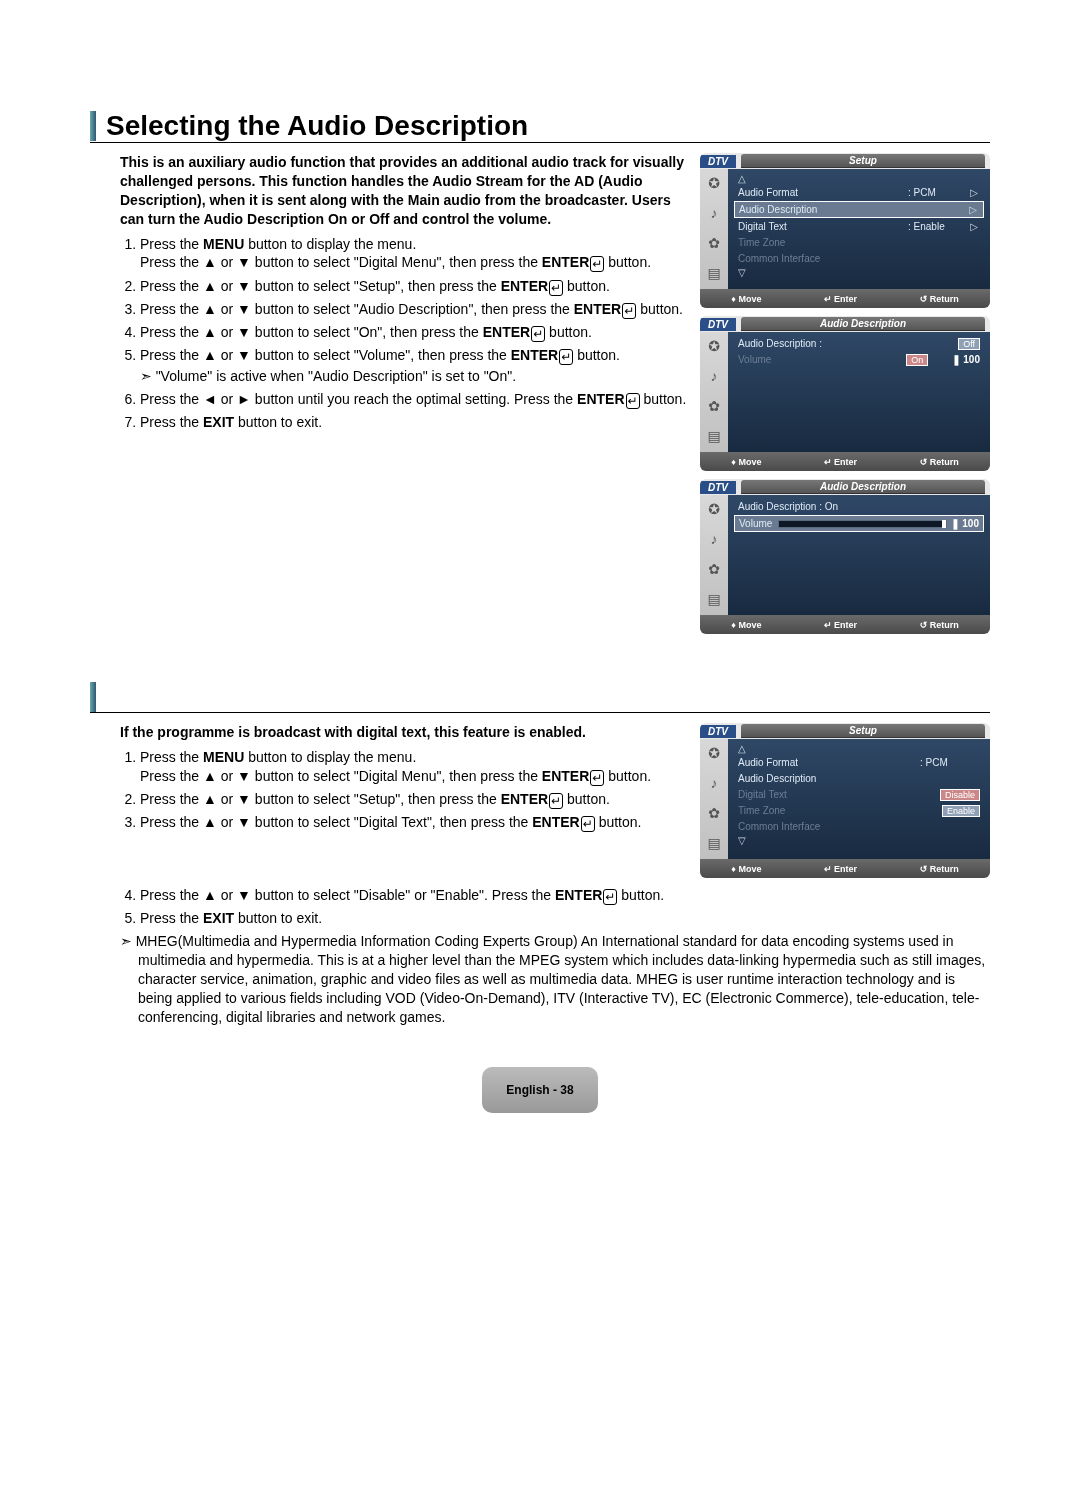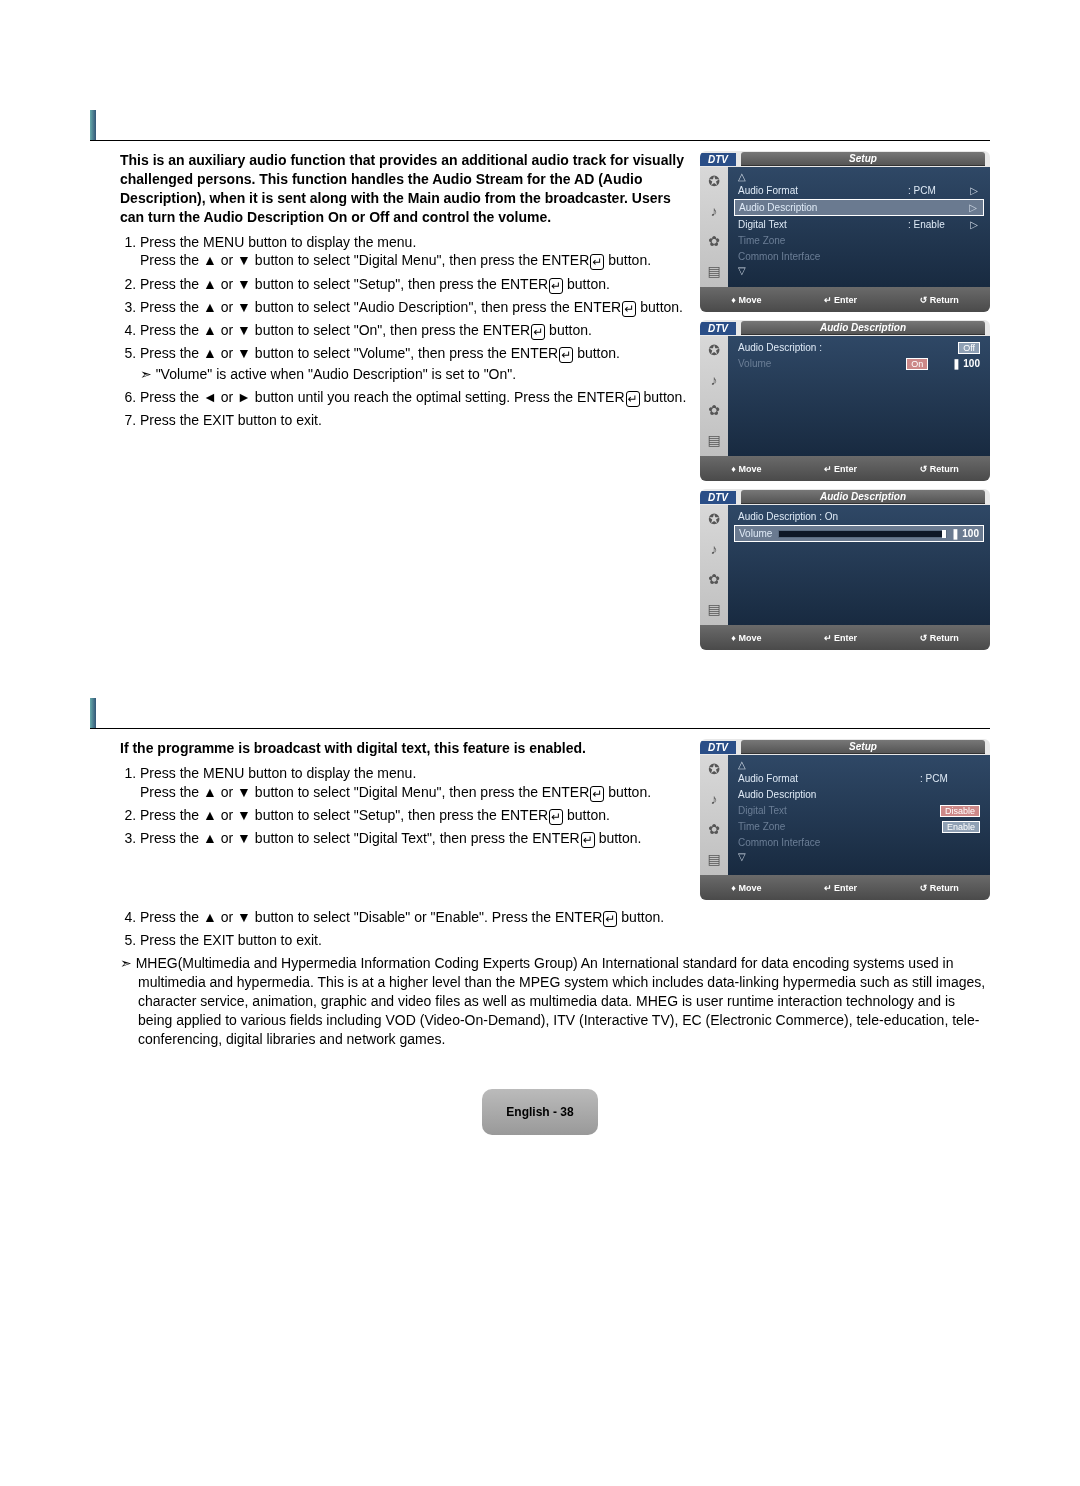--- a/index.html
+++ b/index.html
@@ -58,21 +58,21 @@
   }
   .note {
     padding-left: 18px;
     text-indent: -18px;
     margin: 2px 0 2px 0;
   }
   .note::before {
     content: "➣ ";
     font-weight: normal;
   }
-  strong { font-weight: normal; }
+  strong { font-weight: bold; }
   .enter-icon::after {
     content: "↵";
     font-size: 12px;
     vertical-align: -1px;
     border: 1px solid #000;
     border-radius: 3px;
     padding: 0 1px;
     margin-left: 1px;
   }
   
@@ -160,21 +160,21 @@
   .osd-row .arrow { width: 12px; text-align: center; color: #cfd8e4; }
   .osd-tri {
     color: #cfd8e4;
     font-size: 10px;
     padding-left: 4px;
   }
   .osd-footer {
     display: flex;
     justify-content: space-around;
     align-items: center;
-    height: 25px;
+    height: 19px;
     background: linear-gradient(#6a6a6a,#4a4a4a);
     color: #fff;
     font-size: 9px;
     font-weight: bold;
   }
   .osd-footer span::before {
     margin-right: 2px;
   }
   .drop {
     position: relative;
@@ -223,20 +223,21 @@
     color: #000;
   }
 </style>
 </head>
 <body>
 
 <div class="page">
 
   <div class="section-title">
     <div class="bar"></div>
+    <h2>Selecting the Audio Description</h2>
   </div>
 
   <div class="layout">
     <div class="left-col">
       <div class="intro">This is an auxiliary audio function that provides an additional audio track for visually challenged persons. This function handles the Audio Stream for the AD (Audio Description), when it is sent along with the Main audio from the broadcaster. Users can turn the Audio Description On or Off and control the volume.</div>
       <ol>
         <li>Press the <strong>MENU</strong> button to display the menu.<br>Press the ▲ or ▼ button to select "Digital Menu", then press the <strong>ENTER</strong><span class="enter-icon"></span> button.</li>
         <li>Press the ▲ or ▼ button to select "Setup", then press the <strong>ENTER</strong><span class="enter-icon"></span> button.</li>
         <li>Press the ▲ or ▼ button to select "Audio Description", then press the <strong>ENTER</strong><span class="enter-icon"></span> button.</li>
         <li>Press the ▲ or ▼ button to select "On", then press the <strong>ENTER</strong><span class="enter-icon"></span> button.</li>

